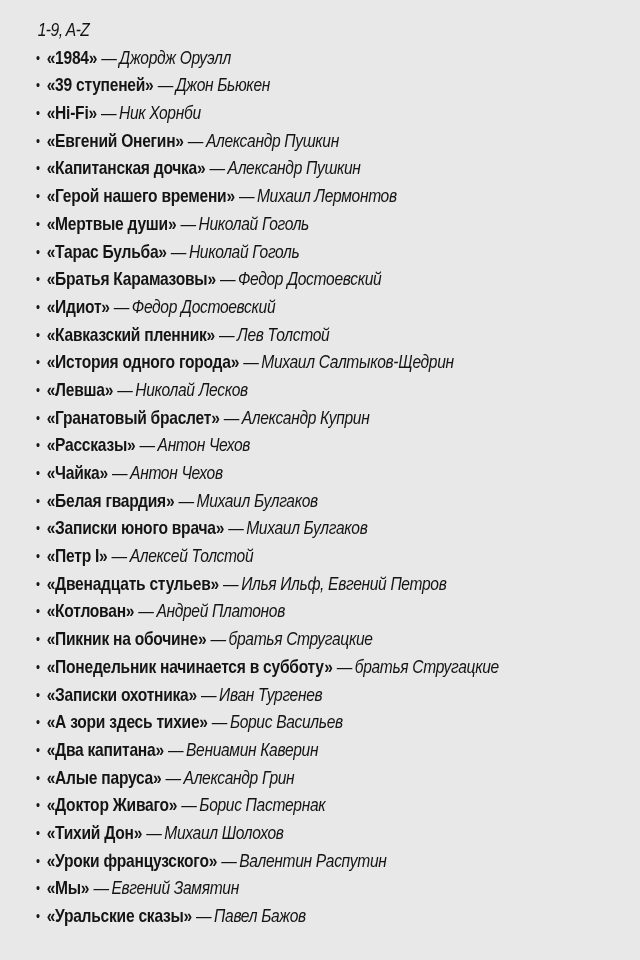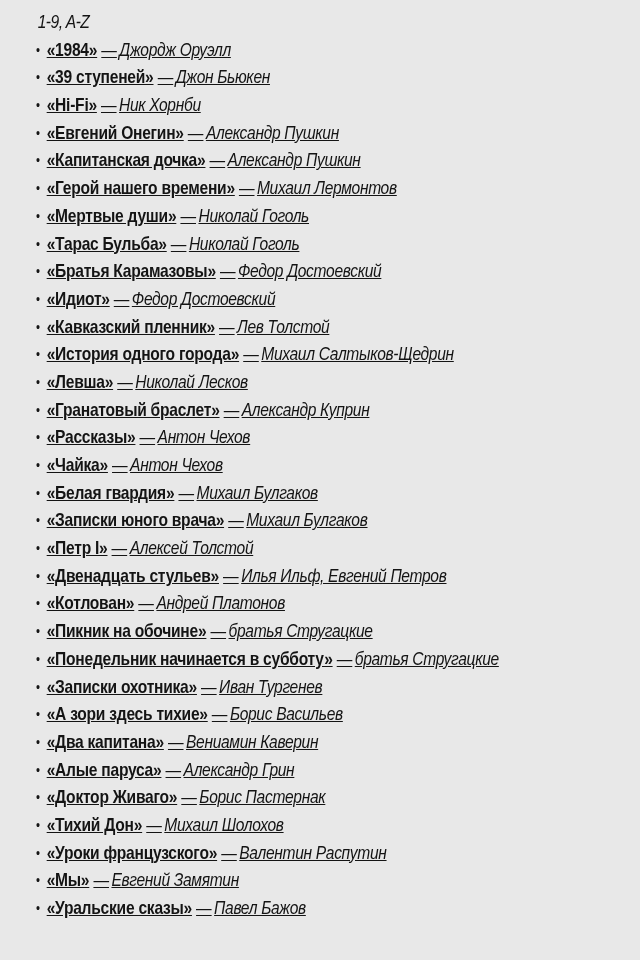--- a/index.html
+++ b/index.html
@@ -11,38 +11,37 @@
       overflow: hidden;
     }
     body {
       font-family: "Liberation Sans", sans-serif;
       color: #141414;
       position: relative;
     }
     .page {
       position: absolute;
       left: 36px;
-      top: 8px;
+      top: 16px;
       width: 590px;
     }
     .header {
       font-style: italic;
       font-size: 19px;
       line-height: 27.7px;
       height: 27.7px;
       letter-spacing: -0.6px;
       transform: scaleX(0.82);
       transform-origin: left center;
       padding-left: 2px;
     }
     ul.list {
       list-style: none;
       margin: 0;
       padding: 0;
-      text-decoration: underline;
     }
     li.item {
       height: 27.7px;
       line-height: 27.7px;
       font-size: 19px;
       white-space: nowrap;
       transform: scaleX(0.82);
       transform-origin: left center;
     }
     .bullet {

